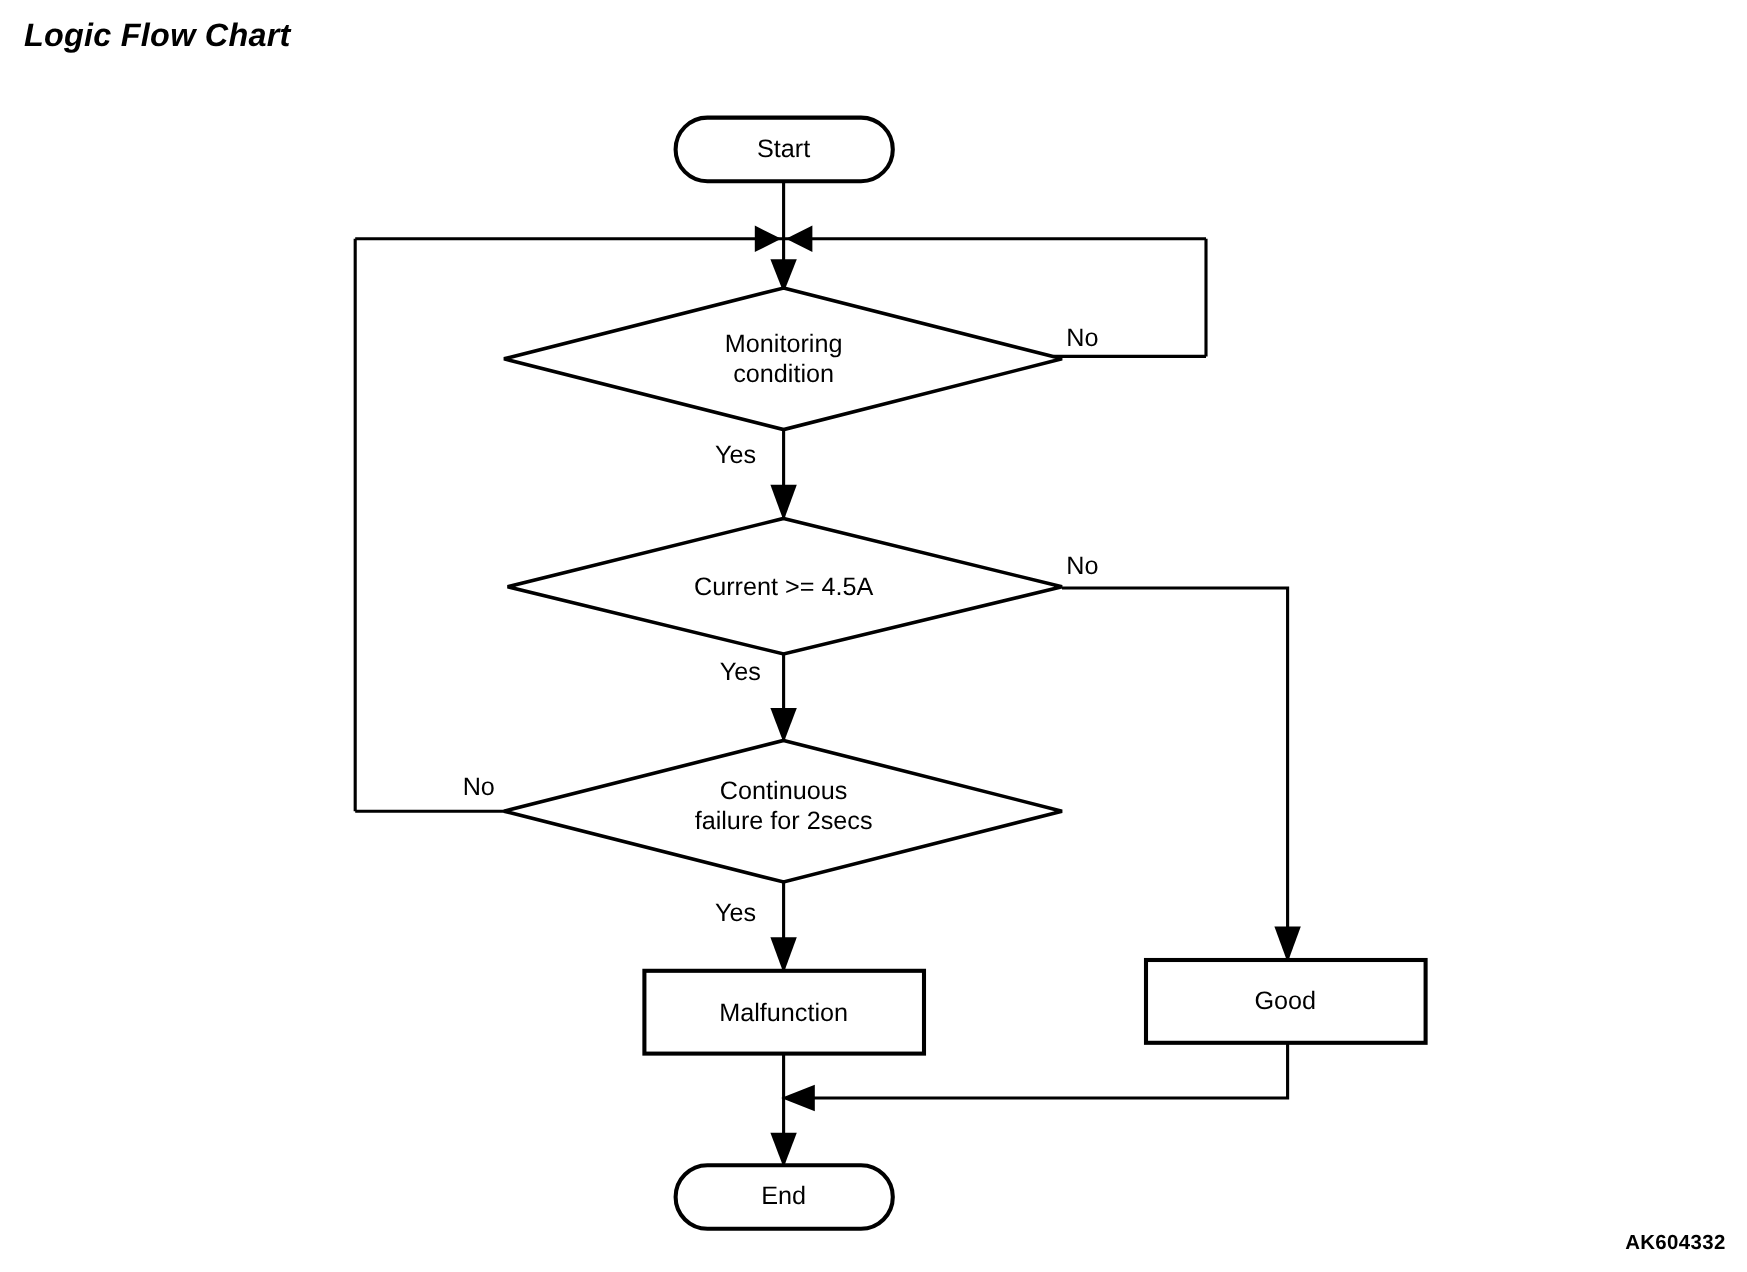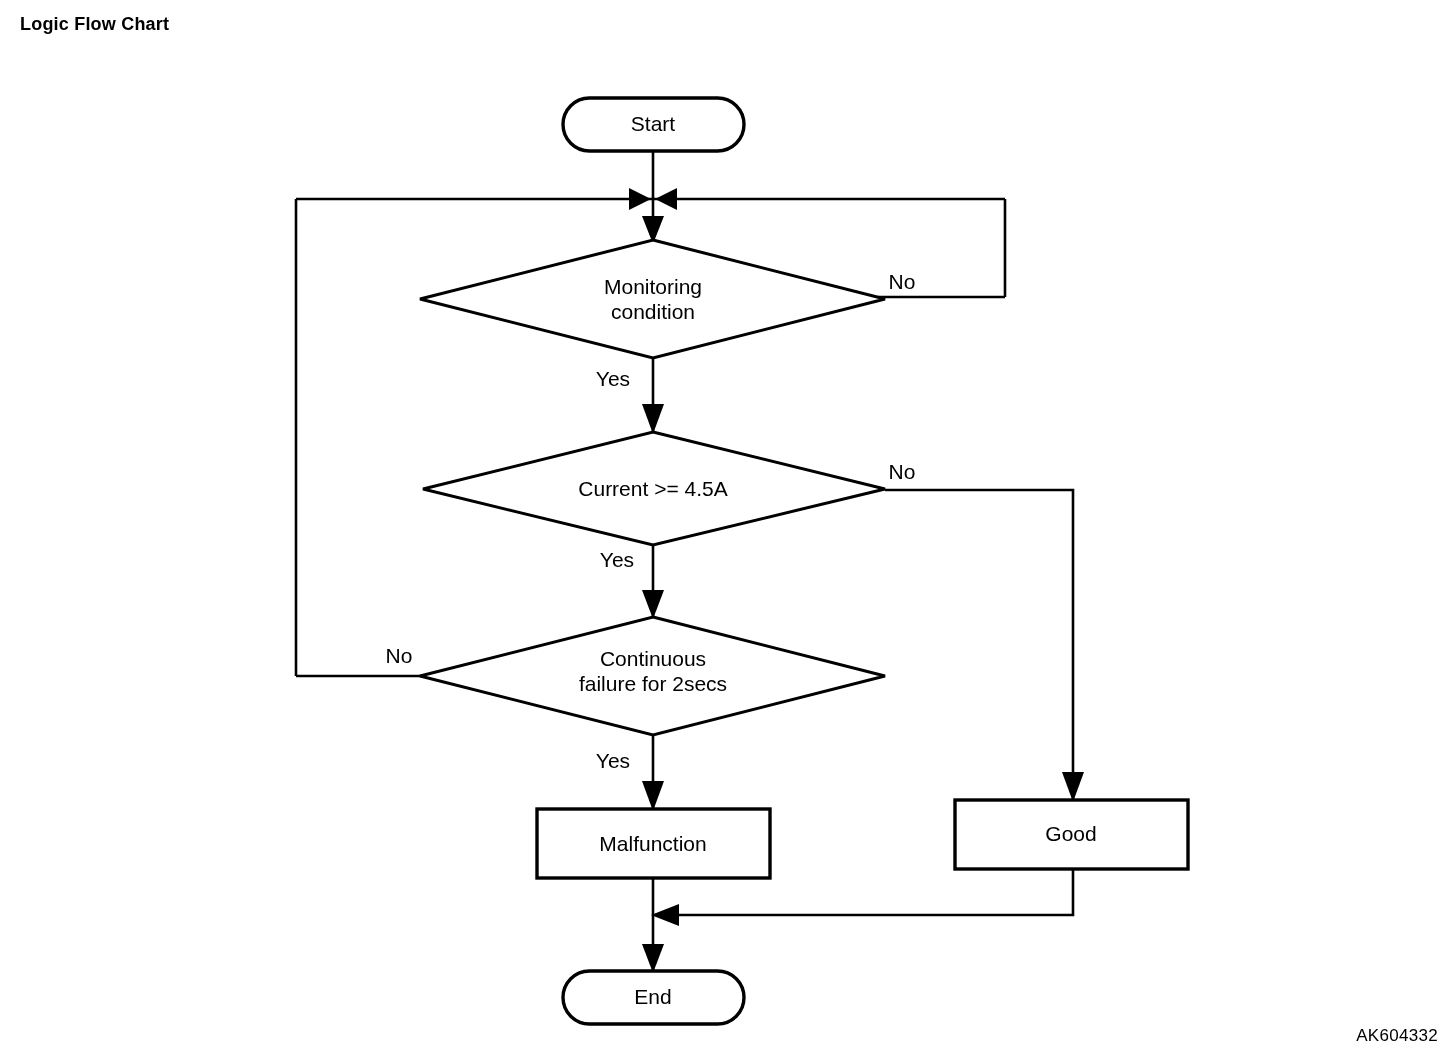--- a/index.html
+++ b/index.html
@@ -12,31 +12,32 @@
     height: 1060px;
     position: relative;
     font-family: "Liberation Sans", sans-serif;
     color: #000000;
     overflow: hidden;
   }
   #page-title {
     position: absolute;
     left: 20px;
     top: 14px;
-    font-size: 18px;
+    font-size: 27px;
     font-weight: bold;
     letter-spacing: 0.2px;
     white-space: nowrap;
+    font-style: italic;
   }
   #ref-code {
     position: absolute;
     right: 18px;
     bottom: 14px;
     font-size: 17px;
-    font-weight: normal;
+    font-weight: bold;
     letter-spacing: 0.3px;
   }
   #flow-canvas {
     position: absolute;
     left: 0;
     top: 0;
     width: 1456px;
     height: 1060px;
   }
   .shape-stroke {

